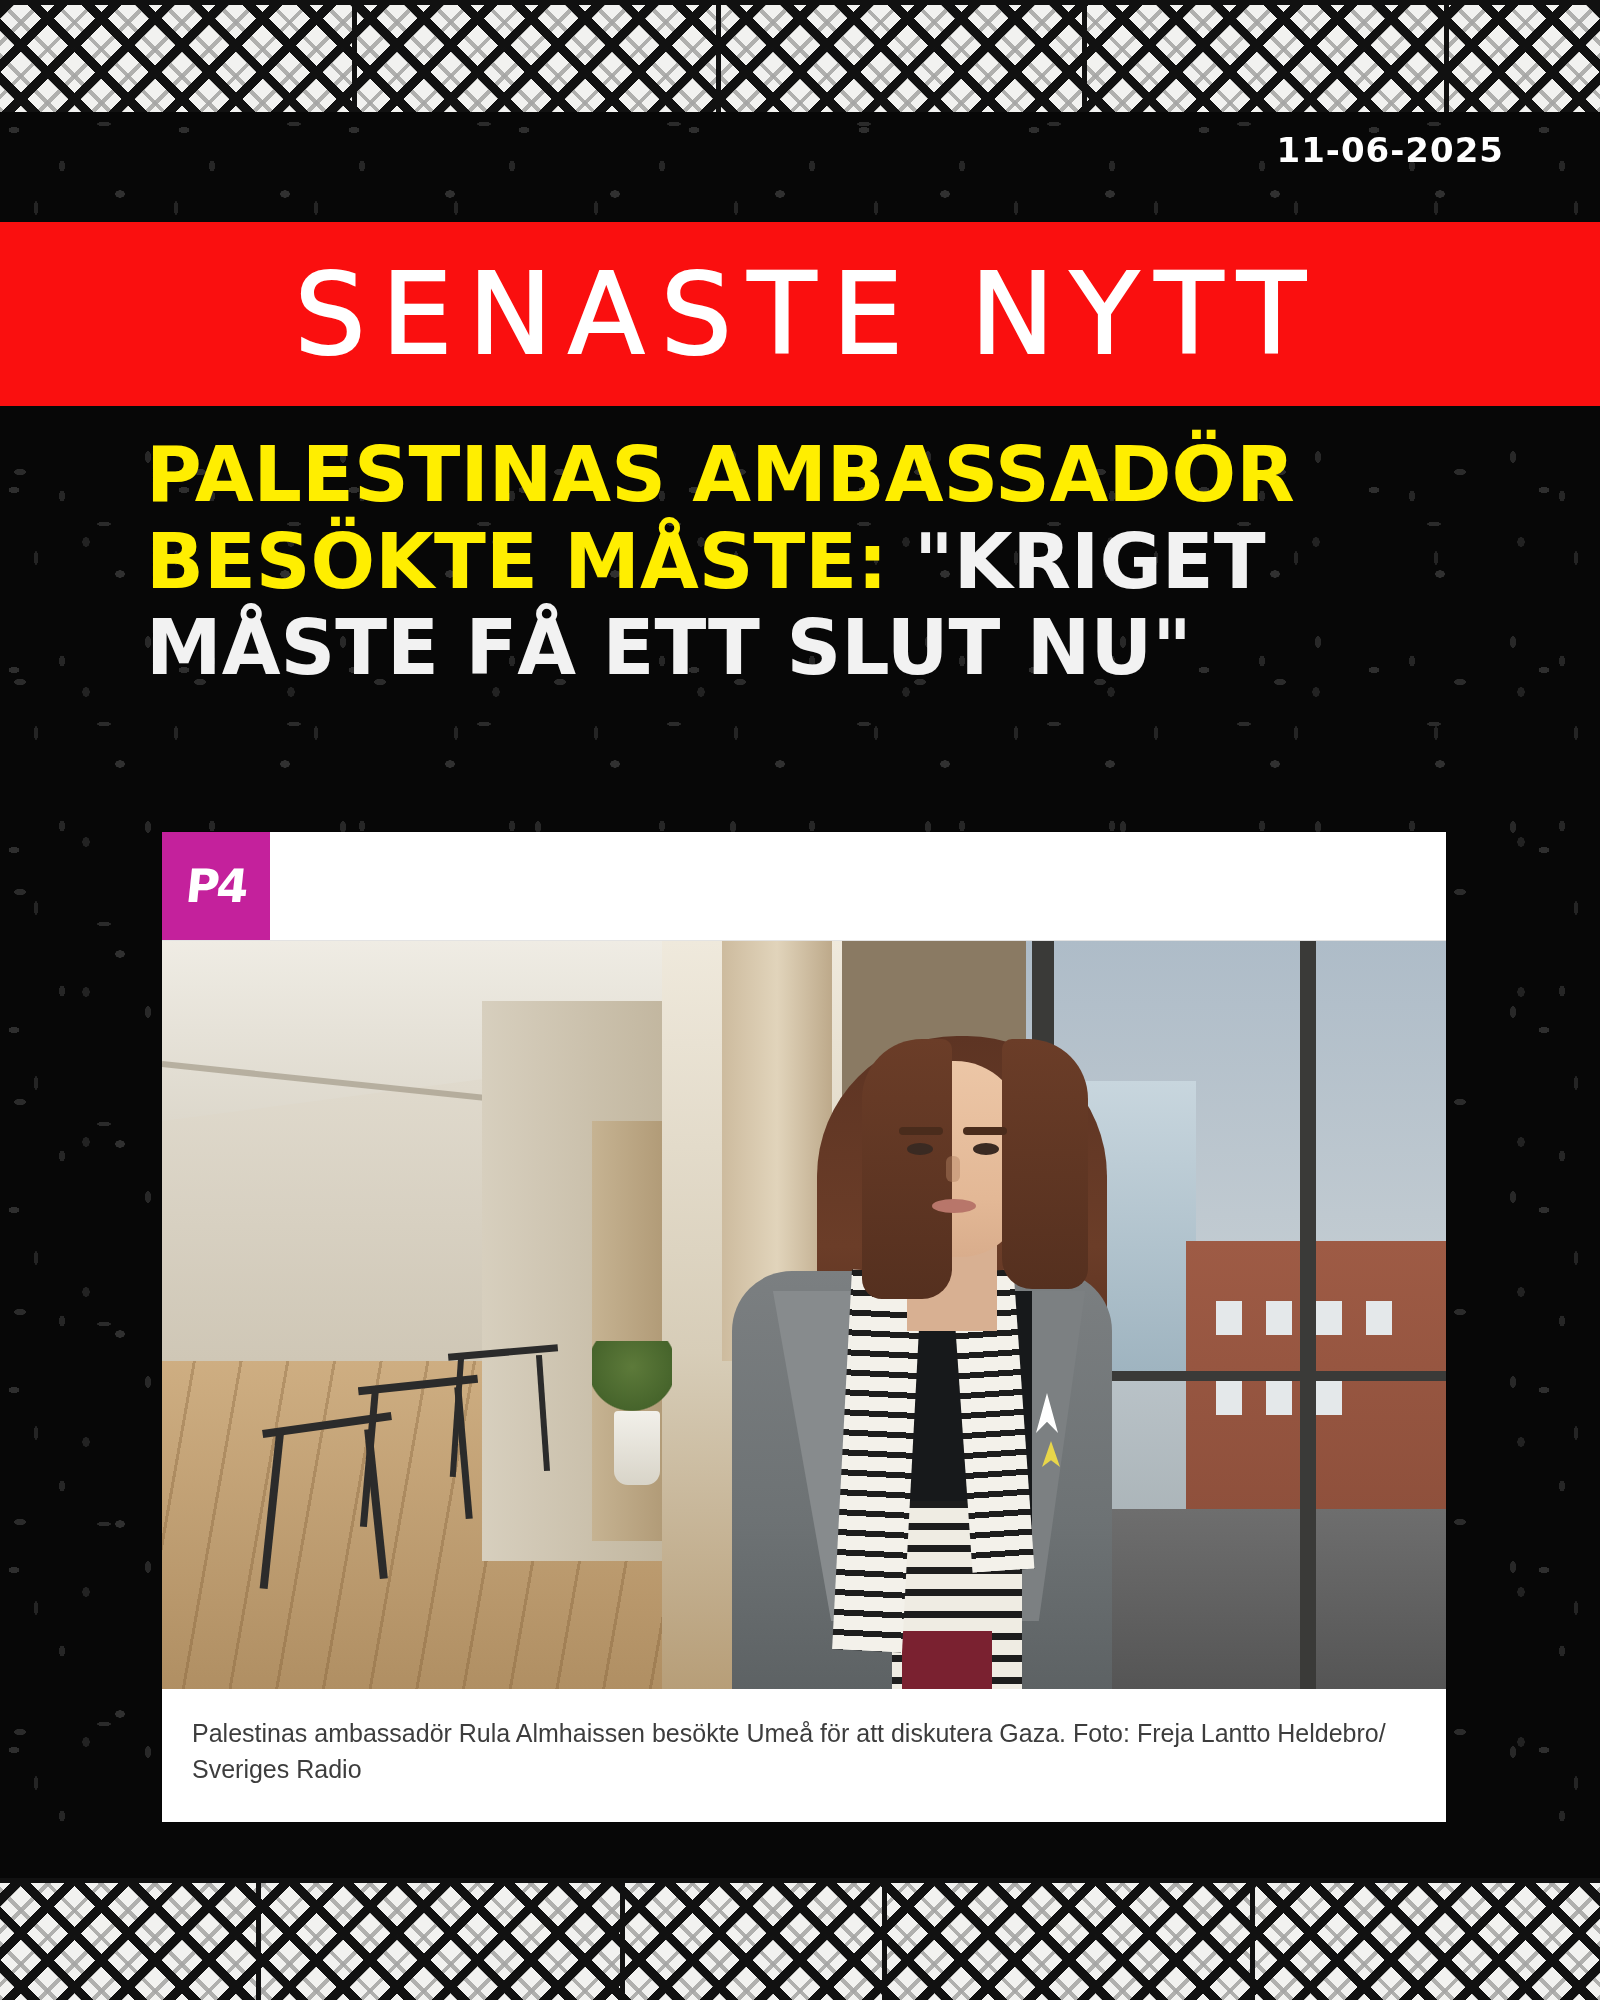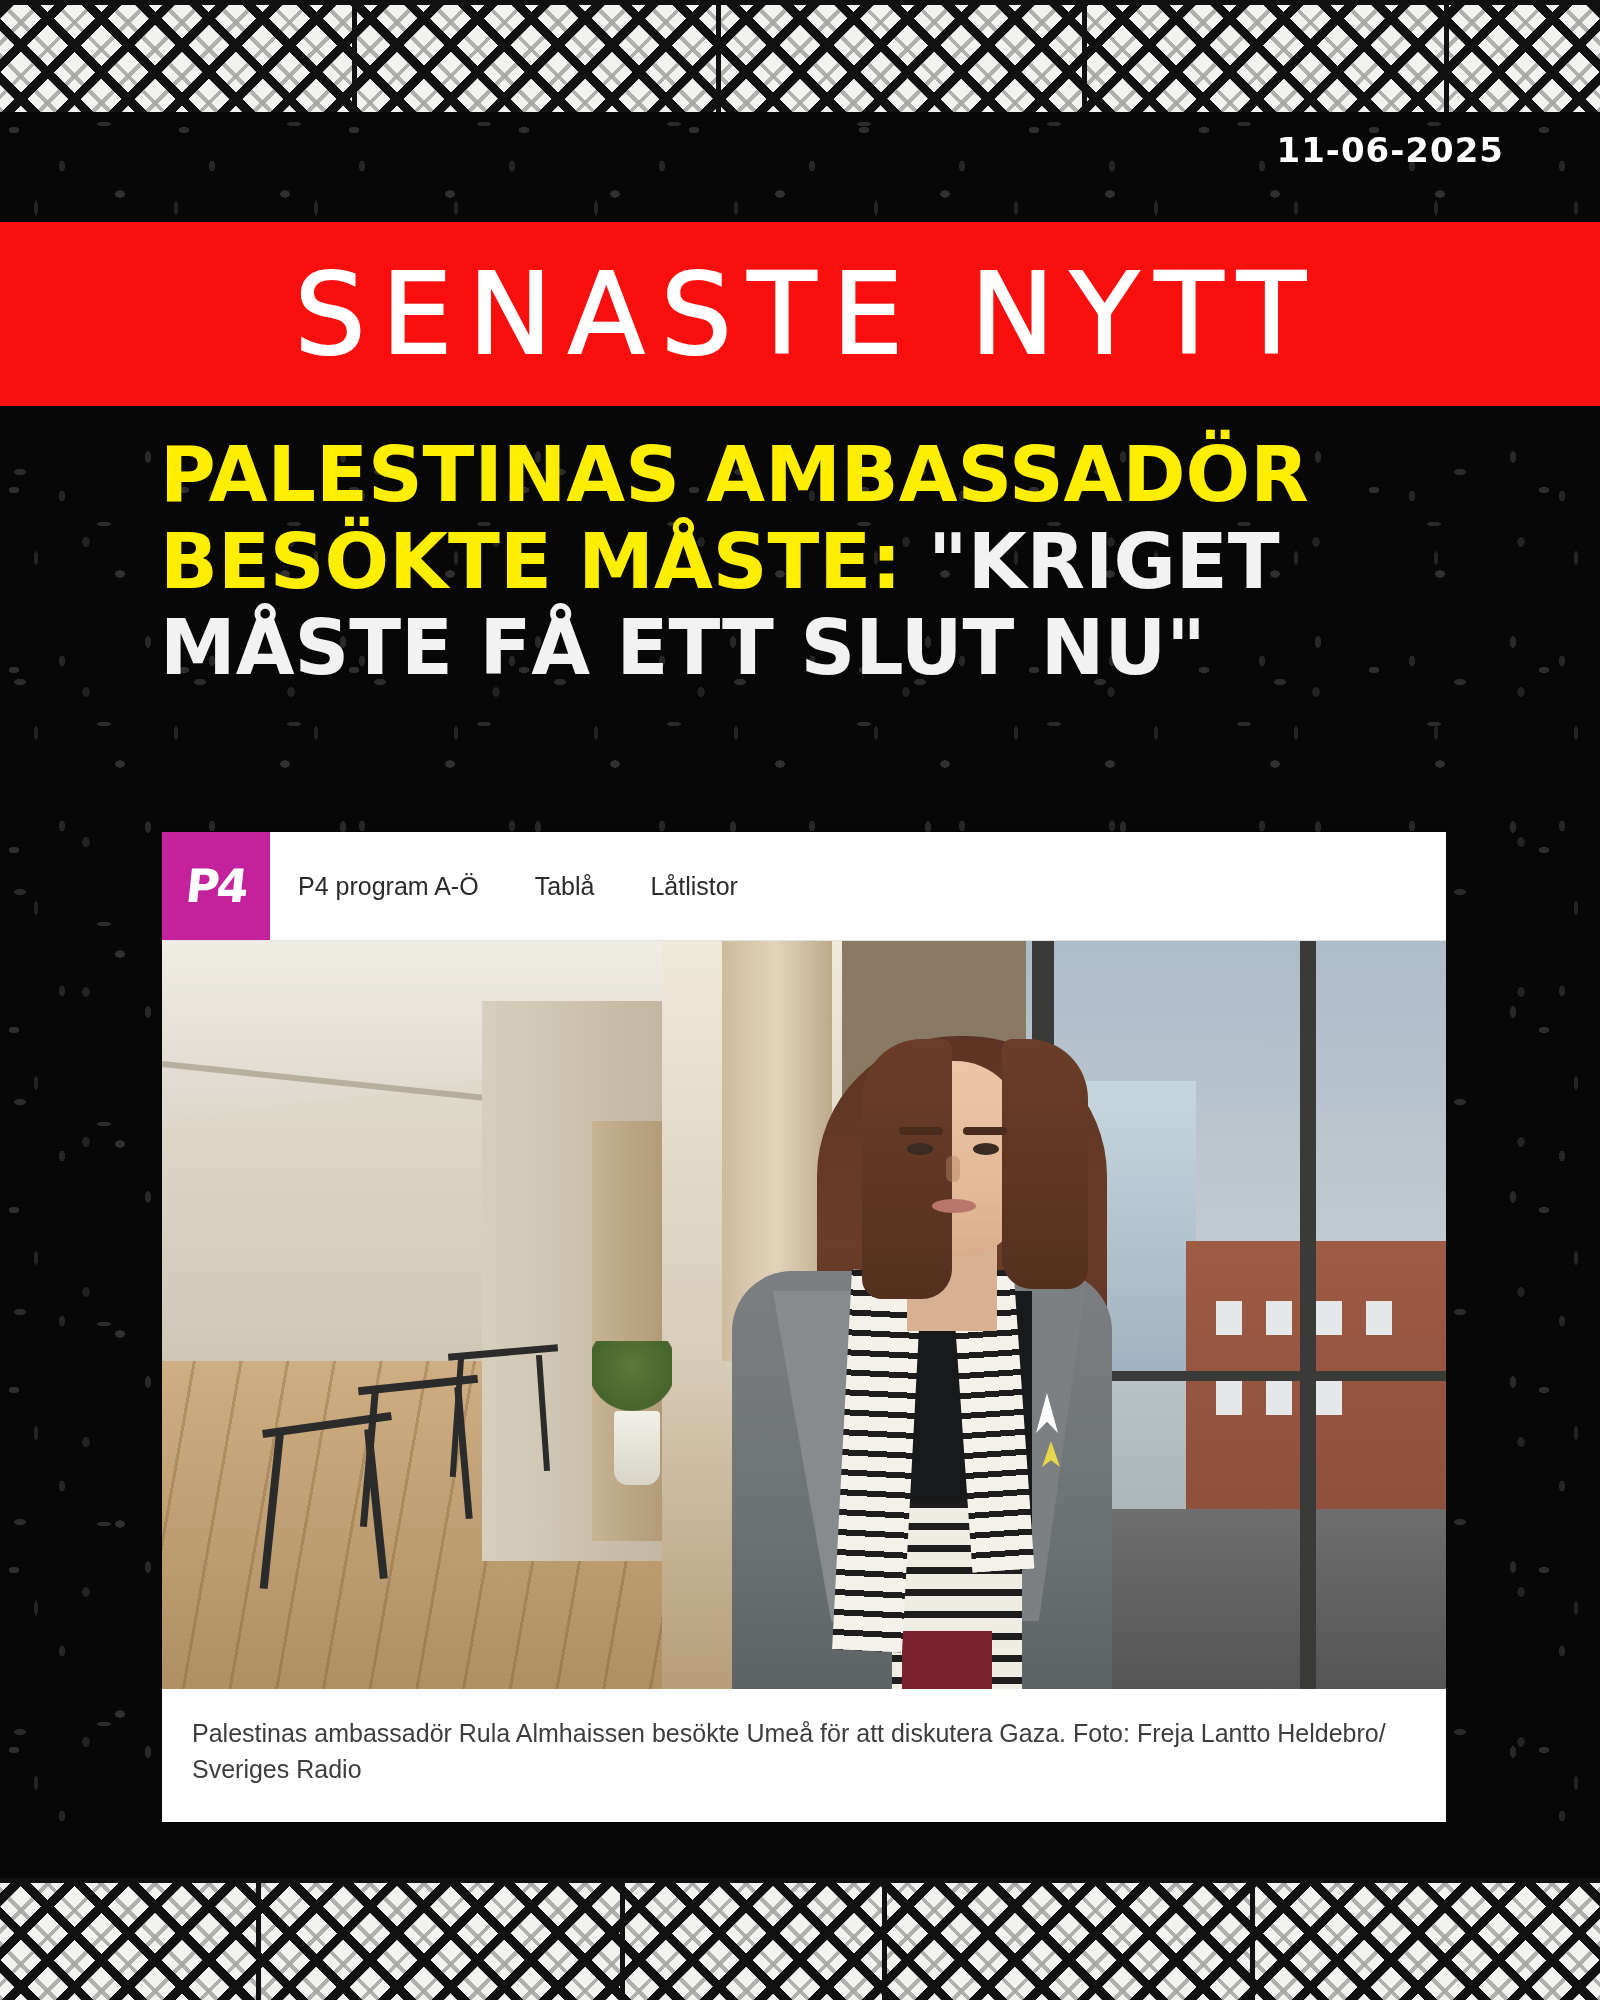--- a/index.html
+++ b/index.html
@@ -130,21 +130,21 @@
     line-height: 1;
     font-family: "DejaVu Sans", sans-serif;
     -webkit-text-stroke: 2px #ffffff;
     padding-left: 16px;
   }
 
   
   .headline {
     position: absolute;
     top: 432px;
-    left: 160px;
+    left: 146px;
     width: 1300px;
     z-index: 5;
     font-family: "DejaVu Sans", sans-serif;
     font-weight: bold;
     font-size: 76px;
     line-height: 1.14;
     letter-spacing: 0px;
     color: #f2f2f2;
   }
   .hl-yellow { color: #ffee00; }
@@ -417,25 +417,20 @@
     <span class="hl-yellow">PALESTINAS AMBASSADÖR</span><br>
     <span class="hl-yellow">BESÖKTE MÅSTE:</span><span class="hl-white"> "KRIGET</span><br>
     <span class="hl-white">MÅSTE FÅ ETT SLUT NU"</span>
   </div>
 
   <div class="card">
 
     <div class="nav">
       <div class="p4-logo">
         <span class="p4-logo-text">P4</span>
-      </div>
-      <div class="nav-links">
-        <div class="nav-link">P4 program A-Ö</div>
-        <div class="nav-link">Tablå</div>
-        <div class="nav-link">Låtlistor</div>
       </div>
     </div>
 
     <div class="photo">
       <div class="ph-floor"></div>
       <div class="ph-floor-planks"></div>
       <div class="ph-wall-left"></div>
       <div class="ph-ceiling"></div>
       <div class="ph-ceiling-line"></div>
       <div class="ph-doorwall"></div>

